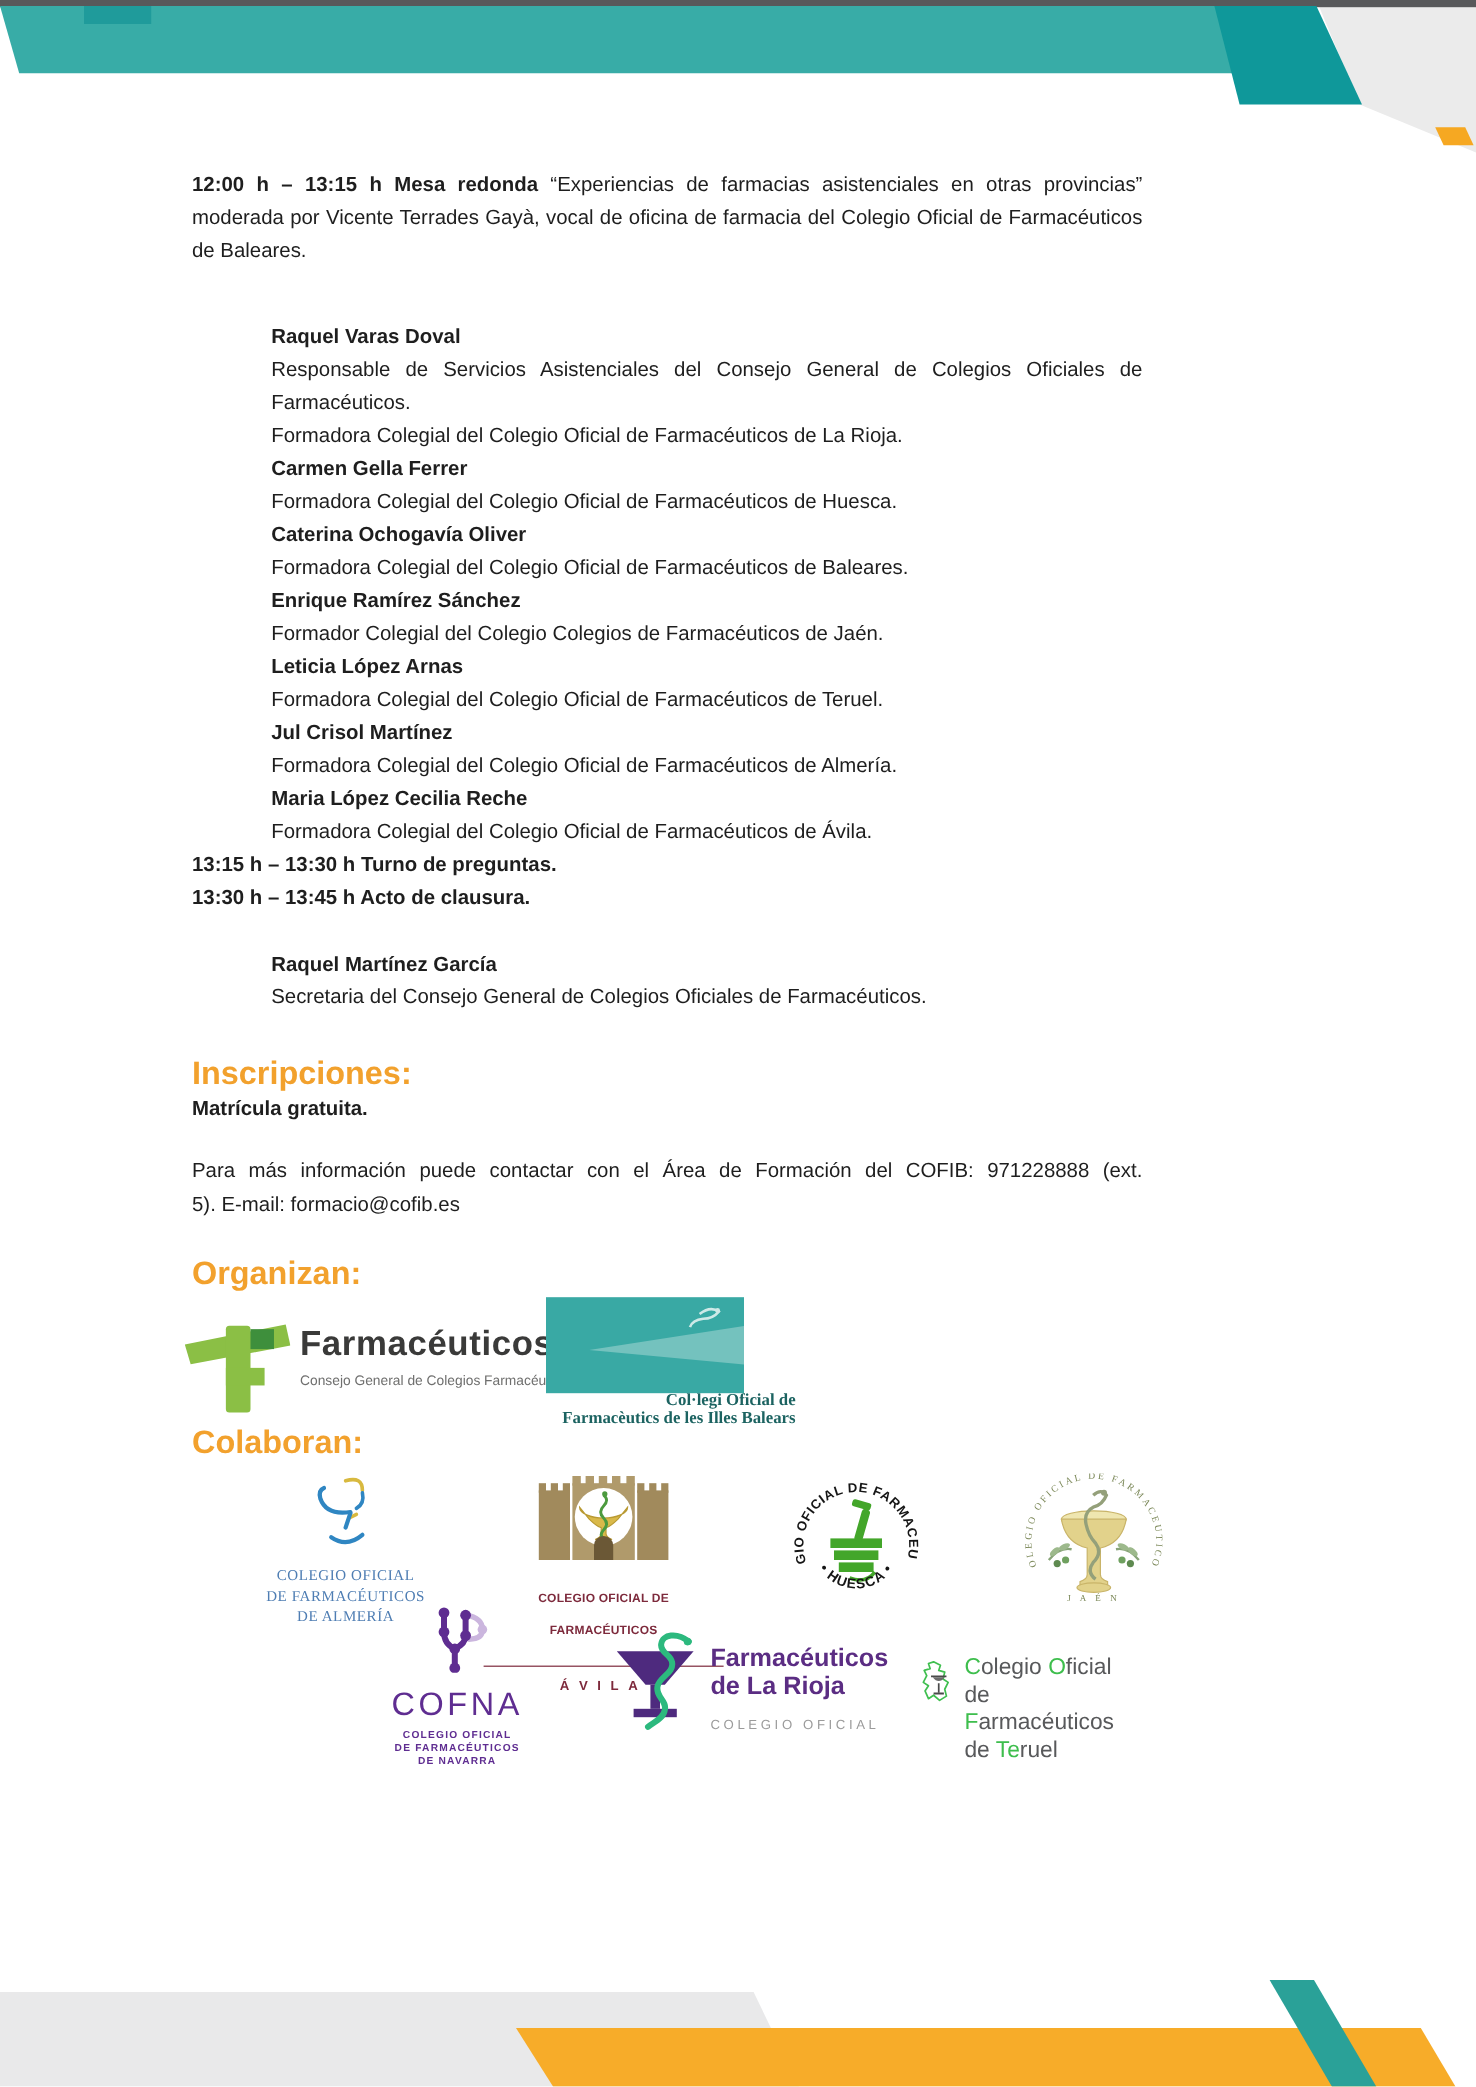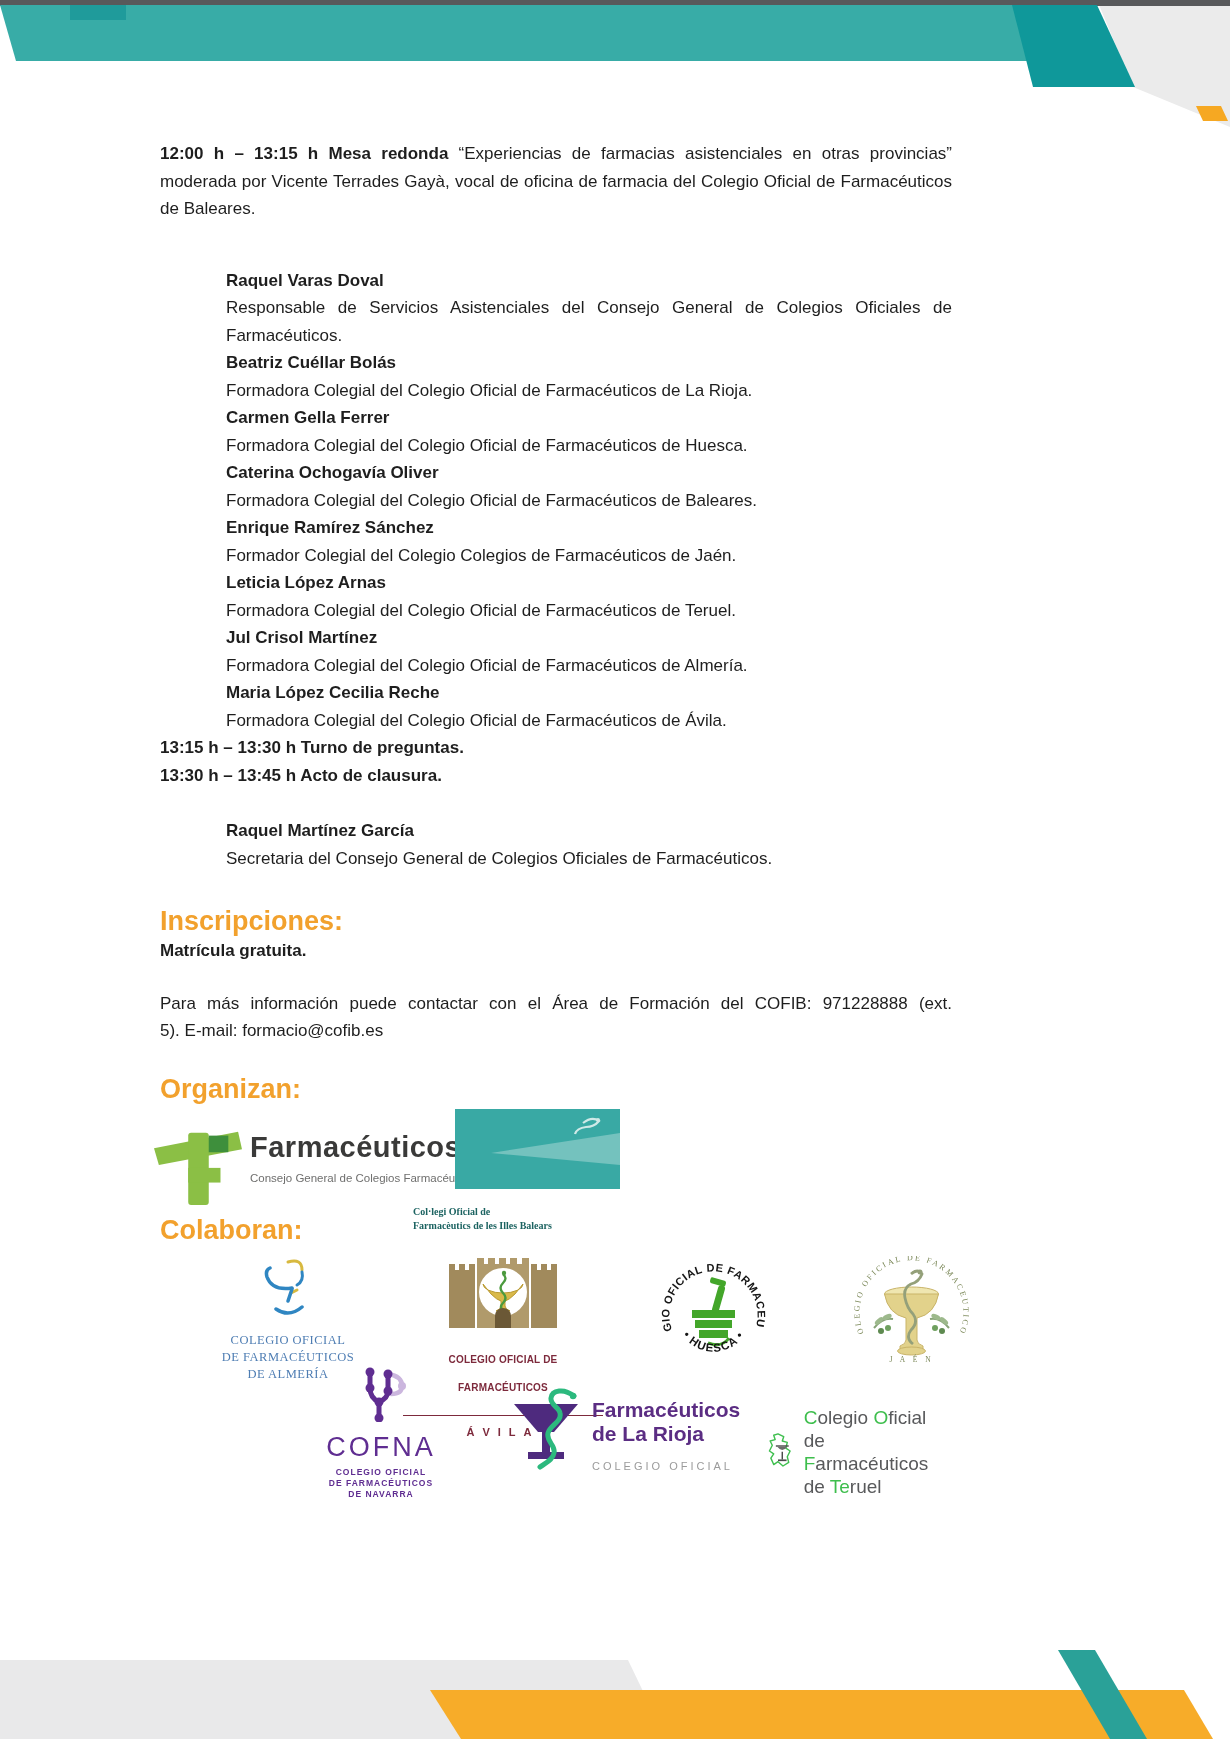--- a/index.html
+++ b/index.html
@@ -25,41 +25,41 @@
   .contact .l1{text-align:justify;text-align-last:justify;}
   #h-org{margin-top:29px;}
 
   .organizan-row{position:relative;height:106px;margin-top:4px;}
   .logo-cgcof{position:absolute;left:-6px;top:10px;display:flex;align-items:center;}
   .cgcof-text{margin-left:8px;}
   .cgcof-name{font-size:29px;font-weight:700;color:#3a3a39;letter-spacing:.5px;line-height:30px;}
   .cgcof-sub{font-size:11.5px;color:#6f6f6e;margin-top:3px;}
   .logo-cofib{position:absolute;left:295px;top:0;}
   .cofib-box{width:165px;height:80px;background:#39A9A4;position:relative;}
-  .cofib-caption{width:250px;margin-left:-42px;margin-top:16px;text-align:left;
-      font-family:"Liberation Serif",serif;font-weight:700;font-size:10px;line-height:14.5px;color:#1C6361;}
+  .cofib-caption{width:250px;margin-left:-42px;margin-top:0;text-align:right;
+      font-family:"Liberation Serif",serif;font-weight:700;font-size:14px;line-height:14.5px;color:#1C6361;}
 
   .colaboran-row{position:relative;height:256px;margin-top:8px;}
   .cgroup{position:absolute;text-align:center;}
   .almeria{left:46px;top:2px;width:164px;}
   .almeria-text{font-family:"Liberation Serif",serif;color:#4E7DB3;font-size:12.5px;line-height:17px;letter-spacing:.5px;margin-top:4px;}
   .avila{left:243px;top:0;width:200px;}
   .avila-l1{display:inline-block;color:#7D2A3C;font-weight:700;font-size:10px;letter-spacing:.2px;
       border-bottom:1.5px solid #7D2A3C;padding-bottom:14px;margin-top:6px;}
   .avila-l2{color:#7D2A3C;font-weight:700;font-size:11px;letter-spacing:8px;margin-top:3px;}
   .huesca{left:493px;top:6px;width:120px;}
   .jaen{left:691px;top:2px;width:120px;}
   .cofna{left:146px;top:110px;width:150px;}
   .cofna-name{color:#5F2D91;font-size:27px;letter-spacing:3px;line-height:30px;margin-top:2px;}
   .cofna-sub{color:#5F2D91;font-weight:700;font-size:8.5px;letter-spacing:1px;line-height:11px;margin-top:5px;}
   .larioja{left:350px;top:132px;display:flex;align-items:flex-start;text-align:left;}
   .larioja-text{margin-left:10px;padding-top:12px;}
   .larioja-n{color:#5B2D83;font-weight:700;font-size:21px;line-height:24px;}
   .larioja-sub{color:#9B9B9B;font-size:11px;letter-spacing:3px;margin-top:7px;}
-  .teruel{left:608px;top:150px;display:flex;align-items:center;text-align:left;}
+  .teruel{left:608px;top:150px;display:flex;align-items:flex-start;text-align:left;}
   .teruel-text{margin-left:10px;font-size:19px;line-height:23px;color:#58595B;padding-top:2px;}
   .g{color:#3EBE4D;}
 </style>
 </head>
 <body>
 
 <div class="page">
 
   <svg class="deco deco-top" width="1230" height="150" viewBox="0 0 1230 150">
     <polygon points="1097,0 1230,0 1230,127 1133,87" fill="#EBEBEB"></polygon>
@@ -79,21 +79,20 @@
   <div class="content">
 
     <p class="p1"><span class="b">12:00 h – 13:15 h Mesa redonda</span><span> “Experiencias de farmacias asistenciales en otras provincias” moderada por Vicente Terrades Gayà, vocal de oficina de farmacia del Colegio Oficial de Farmacéuticos de Baleares.</span></p>
 
     <div class="speakers">
       <div>
         <div class="sp-name">Raquel Varas Doval</div>
         <div class="sp-role">Responsable de Servicios Asistenciales del Consejo General de Colegios Oficiales de Farmacéuticos.</div>
       </div>
       <div>
-        <div class="sp-name">Beatriz Cuéllar Bolás</div>
         <div class="sp-role">Formadora Colegial del Colegio Oficial de Farmacéuticos de La Rioja.</div>
       </div>
       <div>
         <div class="sp-name">Carmen Gella Ferrer</div>
         <div class="sp-role">Formadora Colegial del Colegio Oficial de Farmacéuticos de Huesca.</div>
       </div>
       <div>
         <div class="sp-name">Caterina Ochogavía Oliver</div>
         <div class="sp-role">Formadora Colegial del Colegio Oficial de Farmacéuticos de Baleares.</div>
       </div>

